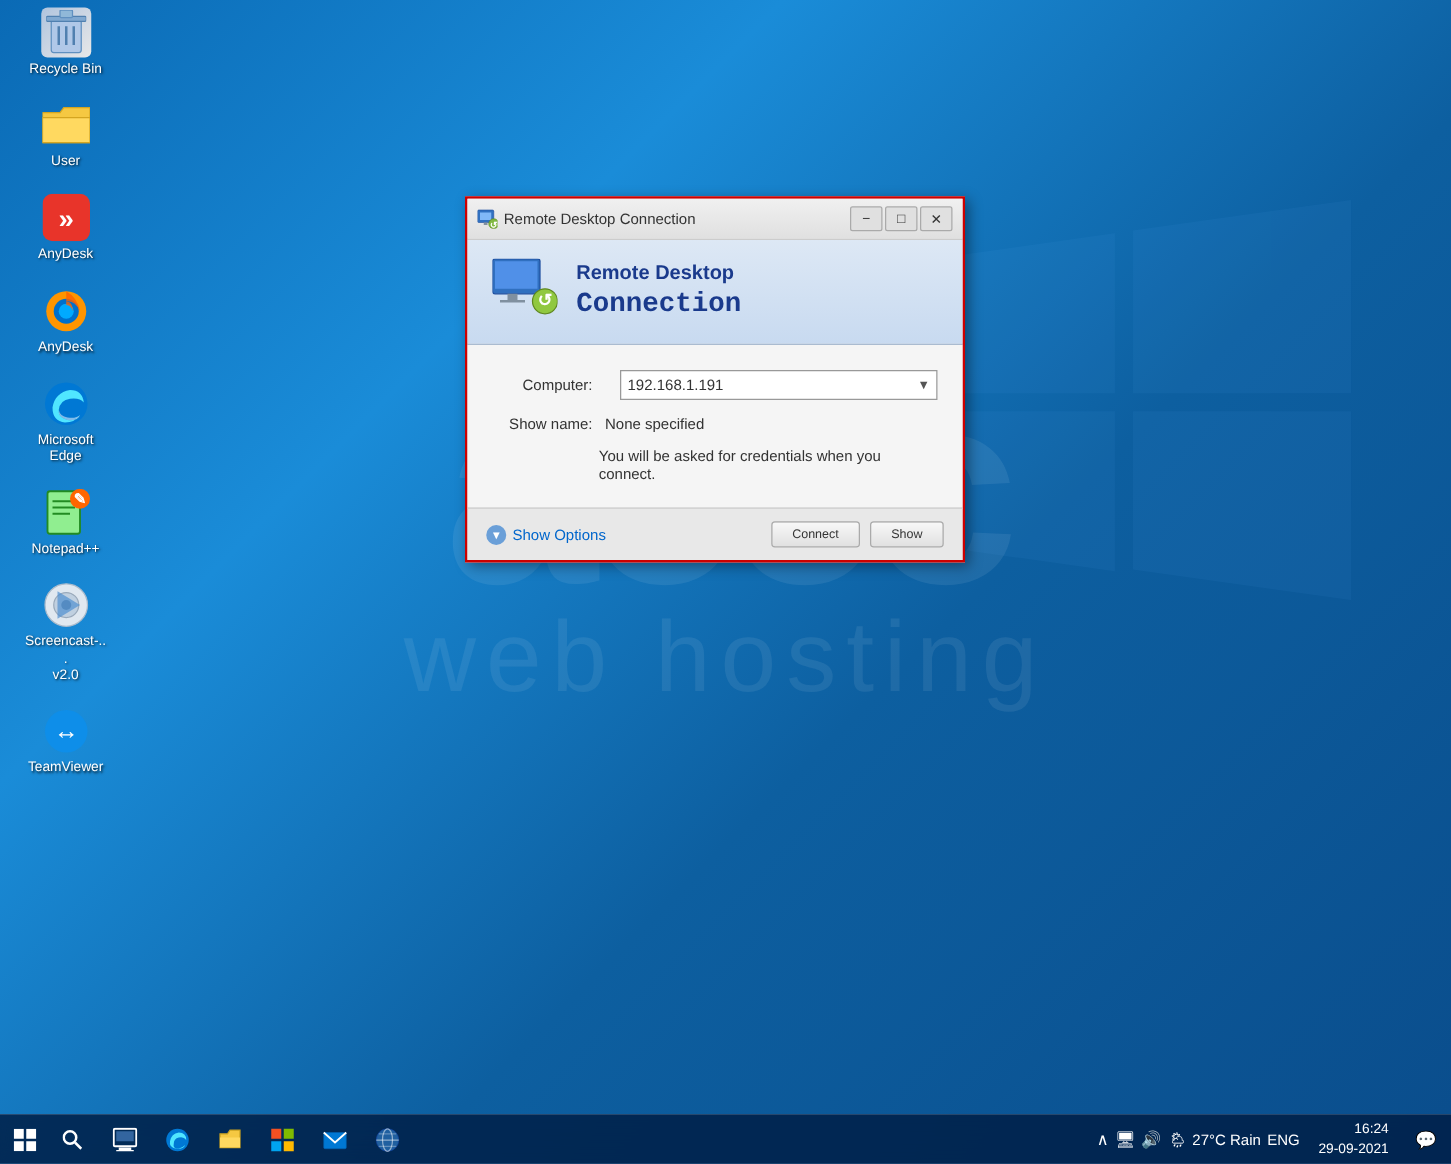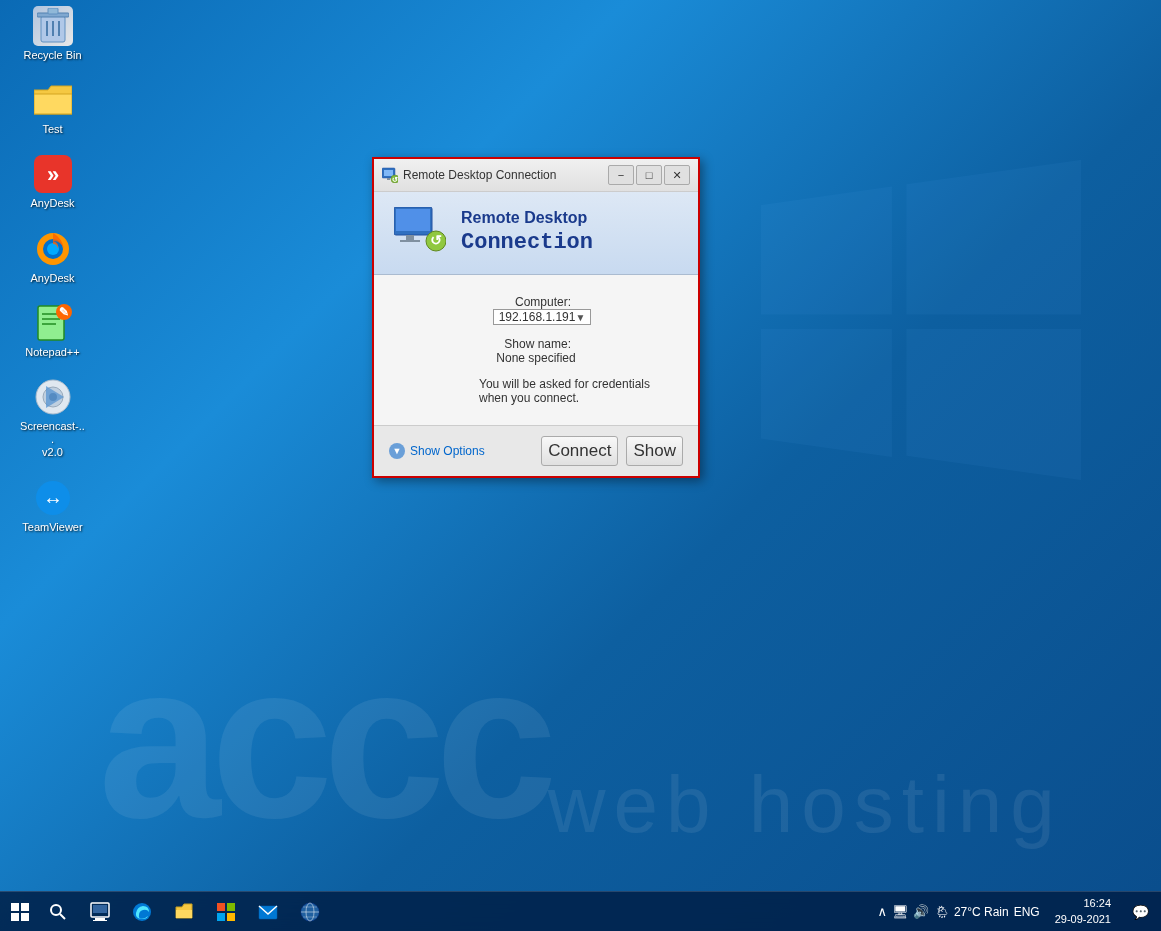--- a/index.html
+++ b/index.html
@@ -10,22 +10,22 @@
       font-family: 'Segoe UI', Tahoma, Geneva, Verdana, sans-serif;
       position: relative;
       background: linear-gradient(135deg, #0a6ab5 0%, #1a8cd8 30%, #0d5fa0 60%, #0a4d8c 100%);
     }
 
     
     .desktop-watermark {
       position: absolute;
       top: 0; left: 0; right: 0; bottom: 40px;
       display: flex;
-      flex-direction: row;
-      align-items: flex-end;
+      flex-direction: column;
+      align-items: center;
       justify-content: center;
       pointer-events: none;
       overflow: hidden;
     }
     .watermark-text-accc {
       font-size: 220px;
       font-weight: bold;
       color: rgba(255,255,255,0.08);
       letter-spacing: -10px;
       line-height: 1;
@@ -78,21 +78,21 @@
       background: linear-gradient(135deg, #b0c4de, #e8e8e8);
       border-radius: 5px;
       position: relative;
     }
 
     
     .dialog-container {
       position: absolute;
       top: 157px;
       left: 372px;
-      width: 328px;
+      width: 400px;
       background: #f0f0f0;
       border: 2px solid #cc0000;
       box-shadow: 3px 3px 10px rgba(0,0,0,0.4);
     }
 
     .dialog-titlebar {
       background: linear-gradient(to bottom, #f0f0f0, #e0e0e0);
       padding: 6px 8px;
       display: flex;
       align-items: center;
@@ -150,21 +150,20 @@
     }
 
     .dialog-body {
       padding: 20px;
       background: #f5f5f5;
     }
     .form-row {
       display: flex;
       align-items: center;
       margin-bottom: 12px;
-      flex-direction: column;
     }
     .form-label {
       width: 90px;
       font-size: 12px;
       color: #333;
       text-align: right;
       padding-right: 10px;
     }
     .form-input {
       flex: 1;
@@ -218,22 +217,22 @@
       align-items: center;
       justify-content: center;
       color: white;
       font-size: 9px;
     }
     .dialog-buttons {
       display: flex;
       gap: 8px;
     }
     .dialog-btn {
-      padding: 4px 6px;
-      font-size: 17px;
+      padding: 4px 16px;
+      font-size: 10px;
       background: linear-gradient(to bottom, #f8f8f8, #e0e0e0);
       border: 1px solid #aaa;
       border-radius: 3px;
       cursor: pointer;
       color: #333;
     }
 
     
     .taskbar {
       position: absolute;
@@ -375,21 +374,21 @@
     <span class="icon-label">Recycle Bin</span>
   </div>
 
   <div class="desktop-icon">
     <div class="icon-image">
       <svg width="38" height="32" viewBox="0 0 38 32">
         <path d="M0,6 L14,6 L17,2 L38,2 L38,30 L0,30 Z" fill="#f5c842" stroke="#d4a520" stroke-width="1"></path>
         <path d="M0,10 L38,10 L38,30 L0,30 Z" fill="#ffd960" stroke="#d4a520" stroke-width="1"></path>
       </svg>
     </div>
-    <span class="icon-label">Test</span>
+    <span class="icon-label">User</span>
   </div>
 
   <div class="desktop-icon">
     <div class="icon-image">
       <svg width="38" height="38" viewBox="0 0 38 38">
         <rect width="38" height="38" rx="8" fill="#e8342a"></rect>
         <text x="19" y="27" text-anchor="middle" fill="white" font-size="22" font-weight="bold" font-family="Arial">»</text>
       </svg>
     </div>
     <span class="icon-label">AnyDesk</span>
@@ -401,20 +400,30 @@
         <circle cx="19" cy="19" r="16" fill="#ff9500"></circle>
         <circle cx="19" cy="19" r="10" fill="#0070cc"></circle>
         <circle cx="19" cy="19" r="6" fill="#00aaff"></circle>
         <path d="M19,3 Q28,8 30,19 Q26,10 19,11 Q25,12 24,19 Q23,14 19,14 Z" fill="#ff6000" opacity="0.8"></path>
       </svg>
     </div>
     <span class="icon-label">AnyDesk</span>
   </div>
 
 
+  <div class="desktop-icon">
+    <div class="icon-image">
+      <svg width="38" height="38" viewBox="0 0 38 38">
+        <circle cx="19" cy="19" r="17" fill="#0078d4"></circle>
+        <path d="M8,22 Q10,10 22,8 Q32,8 33,18 Q30,14 22,15 Q14,16 13,24 Q12,30 20,32 Q28,33 30,28 Q26,34 18,34 Q8,33 8,22 Z" fill="#50e6ff"></path>
+        <path d="M13,24 Q12,30 20,32 Q28,33 30,28 Q27,31 20,30 Q14,29 13,24 Z" fill="white" opacity="0.5"></path>
+      </svg>
+    </div>
+    <span class="icon-label">Microsoft Edge</span>
+  </div>
 
   <div class="desktop-icon">
     <div class="icon-image">
       <svg width="38" height="38" viewBox="0 0 38 38">
         <rect x="4" y="2" width="26" height="34" rx="2" fill="#90ee90" stroke="#228b22" stroke-width="1.5"></rect>
         <line x1="8" y1="10" x2="26" y2="10" stroke="#228b22" stroke-width="1.5"></line>
         <line x1="8" y1="15" x2="26" y2="15" stroke="#228b22" stroke-width="1.5"></line>
         <line x1="8" y1="20" x2="22" y2="20" stroke="#228b22" stroke-width="1.5"></line>
         <circle cx="30" cy="8" r="8" fill="#ff6600"></circle>
         <text x="30" y="12" text-anchor="middle" fill="white" font-size="12" font-weight="bold">✎</text>

